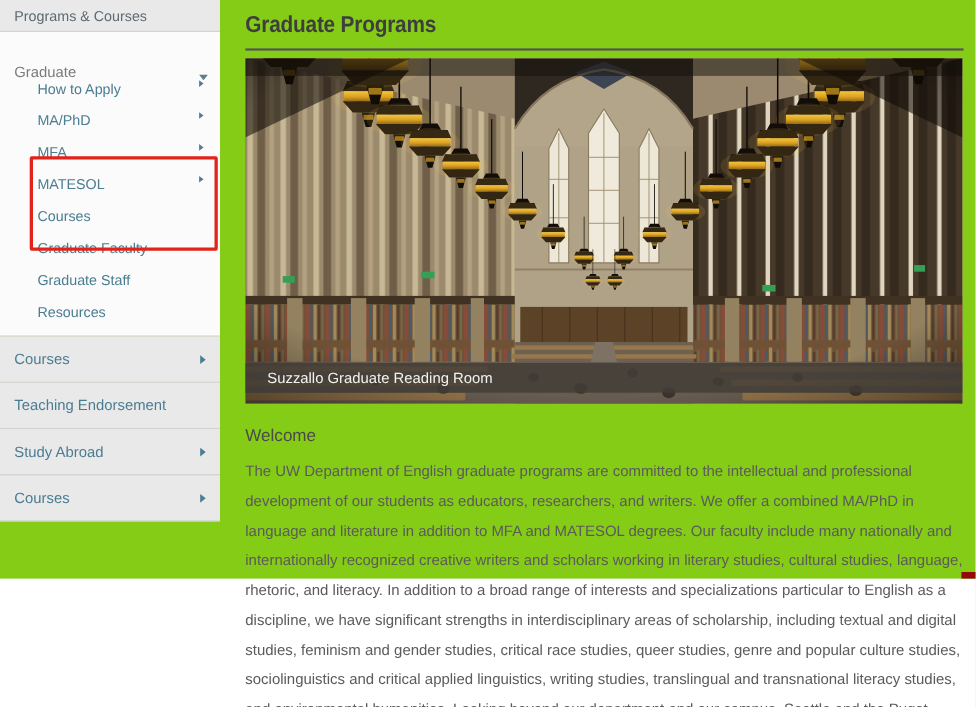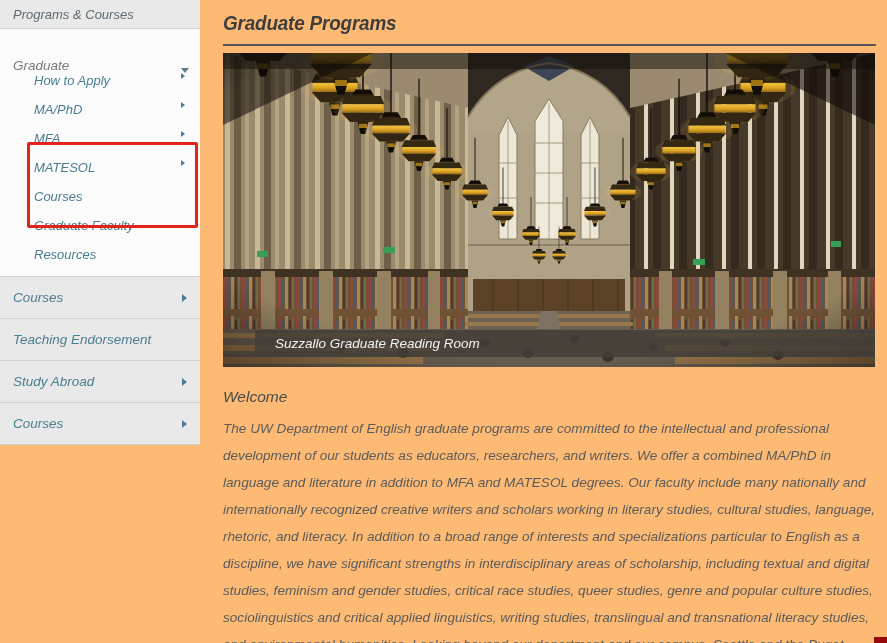--- a/index.html
+++ b/index.html
@@ -1,18 +1,18 @@
 <!DOCTYPE html>
 <html><head>
 <meta charset="utf-8">
 <style>
   * { margin:0; padding:0; box-sizing:border-box; }
   html,body { width:887px; height:643px; background:#ffffff; overflow:hidden;
               font-family:"Liberation Sans", sans-serif; }
-  .page { position:relative; width:887px; height:643px; background:#fdba74;font-style:italic; }
+  .page { position:relative; width:887px; height:526px; background:#84cc16; }
 
   
   .sidebar { position:absolute; left:0; top:0; width:200px; }
   .side-row { display:flex; align-items:center; position:relative;
               border-bottom:1px solid #d2d2d2; }
   .side-row.gray { background:#e9e9e9; }
   .side-header { height:29px; background:#e9e9e9; color:#5c6a72; font-size:13px;
                  padding-left:13px; }
   .side-top { height:42px; color:#4a7d91; font-size:13.5px; padding-left:13px;
               cursor:pointer; }
@@ -40,21 +40,21 @@
   .page-title { display:inline-block; font-size:21px; font-weight:bold; color:#3e3e3e;
                 margin-top:11px; letter-spacing:-0.2px; transform:scaleX(0.9);
                 transform-origin:left center; }
   .title-rule { border:none; border-top:2px solid #555; margin-top:9px; }
 
   .hero { position:relative; width:652px; height:314px; margin-top:7px;
           overflow:hidden; background:#8a7a62; }
   .hero svg { display:block; width:652px; height:314px; }
   .img-caption { position:absolute; left:0; right:0; bottom:10px; height:27px;
                  background:rgba(66,61,55,0.82); color:#f2f2f0; font-size:13.5px;
-                 line-height:27px; padding-left:20px;margin-left:32px; }
+                 line-height:27px; padding-left:20px; }
 
   .welcome-h { margin-top:21px; font-size:15.5px; color:#4a4a4a; font-weight:400; }
   .welcome-p { margin-top:9px; font-size:13.6px; line-height:27px; color:#5b5b5b;
                width:653px; }
 
   .corner-red { position:absolute; right:0; bottom:0; width:13px; height:6px;
                 background:#940a0a; }
 </style>
 </head>
 <body>
@@ -86,20 +86,23 @@
       </div>
       <div class="sub-item">
         <span>MATESOL</span>
         <span class="arr-right"></span>
       </div>
       <div class="sub-item">
         <span>Courses</span>
       </div>
       <div class="sub-item">
         <span>Graduate Faculty</span>
+      </div>
+      <div class="sub-item">
+        <span>Graduate Staff</span>
       </div>
       <div class="sub-item">
         <span>Resources</span>
       </div>
     </div>
 
     <div class="side-row side-top gray">
       <span>Courses</span>
       <span class="arr-right"></span>
     </div>

